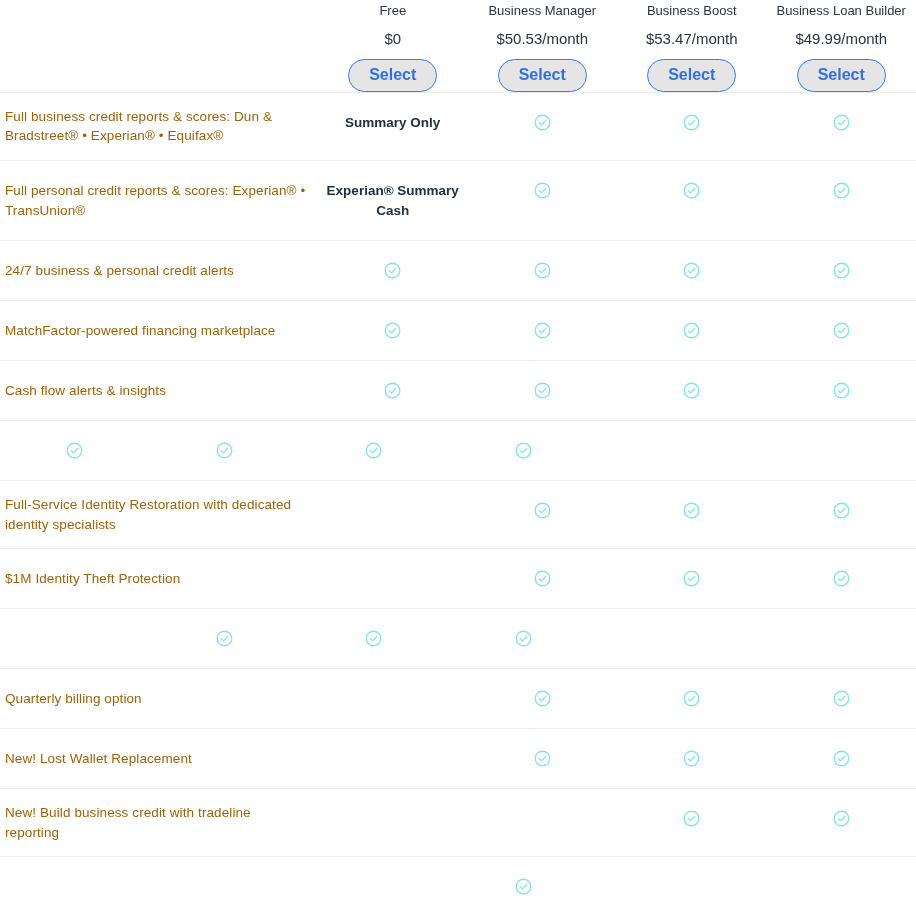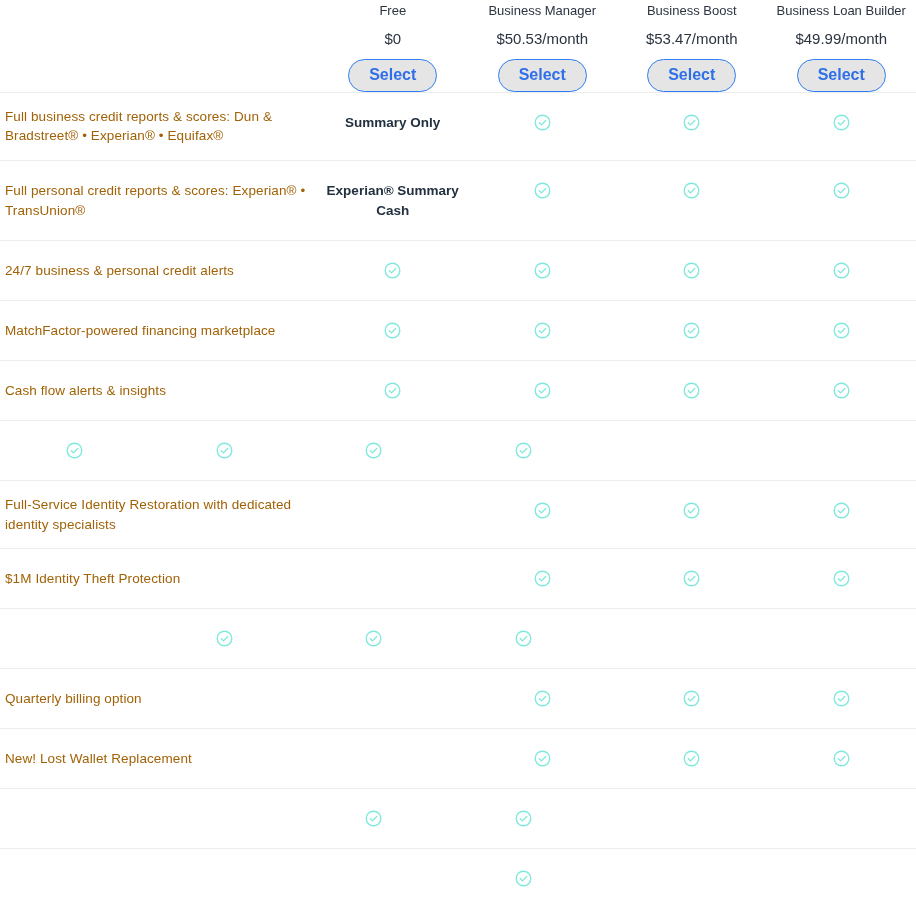--- a/index.html
+++ b/index.html
@@ -481,20 +481,21 @@
         <div class="plan-cell">
           <span>
             <svg class="check-icon" viewBox="0 0 24 24" fill="none" stroke="#7fe8dc" stroke-width="1.7" stroke-linecap="round" stroke-linejoin="round">
               <circle cx="12" cy="12" r="9.2"></circle>
               <path d="M7.9 12.3 L10.7 15 L16.1 9.6"></path>
             </svg>
           </span>
         </div>
       </div>
       <div class="row bordered">
+        <div class="feature-cell">New! Build business credit with tradeline reporting</div>
         <div class="plan-cell"></div>
         <div class="plan-cell"></div>
         <div class="plan-cell">
           <span>
             <svg class="check-icon" viewBox="0 0 24 24" fill="none" stroke="#7fe8dc" stroke-width="1.7" stroke-linecap="round" stroke-linejoin="round">
               <circle cx="12" cy="12" r="9.2"></circle>
               <path d="M7.9 12.3 L10.7 15 L16.1 9.6"></path>
             </svg>
           </span>
         </div>

